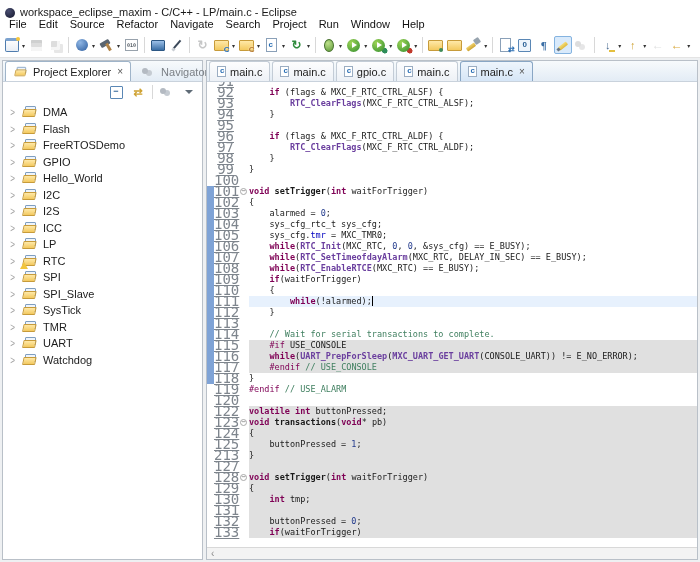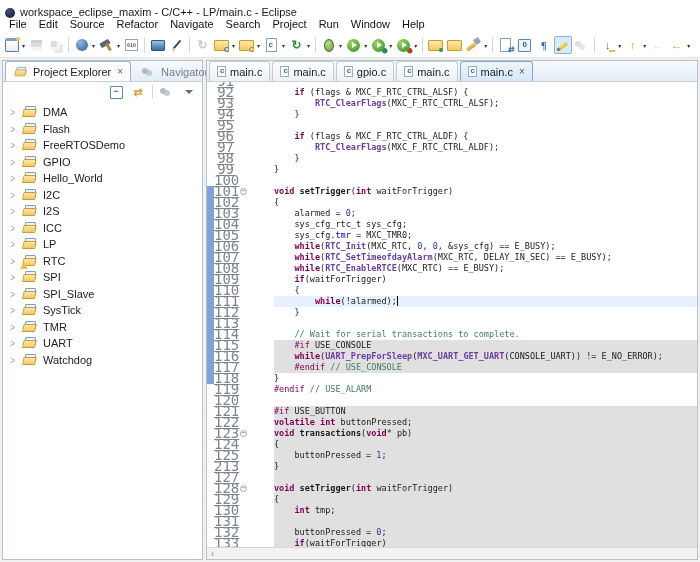--- a/index.html
+++ b/index.html
@@ -100,21 +100,21 @@
 
   
   .ecode { flex:1; overflow:hidden; background:#fff; position:relative; }
   .codelines { margin-top:-6px; }
   .code-line { display:flex; height:11px; line-height:11px; font-family:"DejaVu Sans Mono", monospace; font-size:8.5px; }
   .rstrip { width:7px; flex:none; }
   .rstrip.range { background:#7fa3d6; }
   .ln { width:24px; flex:none; text-align:right; padding-right:4px; color:#7e858d; font-size:14px;text-decoration:underline; }
   .foldc { width:11px; flex:none; display:flex; align-items:center; justify-content:center; }
   .fold-circle { width:7px; height:7px; border:1px solid #a9a9a9; border-radius:50%; background:#fff; color:#666; font-size:7px; line-height:5px; text-align:center; }
-  .lbody { flex:1; white-space:pre; color:#1a1a1a;margin-left:25px; }
+  .lbody { flex:1; white-space:pre; color:#1a1a1a; }
   .lbody.bg-g { background:#e0e0e0; }
   .lbody.bg-c { background:#e7f1fd; }
   .t-k { color:#7f0055; font-weight:bold; }
   .t-f { color:#6a3e9e; font-weight:bold; }
   .t-d { color:#1a1a1a; font-weight:bold; }
   .t-m { color:#0000c0; }
   .t-c { color:#3f7f5f; }
   .t-pp { color:#7f0055; font-weight:normal; }
   .t-n { color:#223a8c; }
   .caret { display:inline-block; width:1px; height:10px; background:#000; vertical-align:text-bottom; }
@@ -623,26 +623,20 @@
               <span class="lbody"><span class="t-pp">#endif</span><span> </span><span class="t-c">// USE_ALARM</span></span>
             </div>
             <div class="code-line">
               <span class="rstrip"></span>
               <span class="ln">120</span>
               <span class="foldc"></span>
               <span class="lbody"></span>
             </div>
             <div class="code-line">
               <span class="rstrip"></span>
-              <span class="ln">121</span>
-              <span class="foldc"></span>
-              <span class="lbody bg-g"><span class="t-pp">#if</span><span> USE_BUTTON</span></span>
-            </div>
-            <div class="code-line">
-              <span class="rstrip"></span>
               <span class="ln">122</span>
               <span class="foldc"></span>
               <span class="lbody bg-g"><span class="t-k">volatile</span><span> </span><span class="t-k">int</span><span> buttonPressed;</span></span>
             </div>
             <div class="code-line">
               <span class="rstrip"></span>
               <span class="ln">123</span>
               <span class="foldc">
                 <span class="fold-circle">−</span>
               </span>

